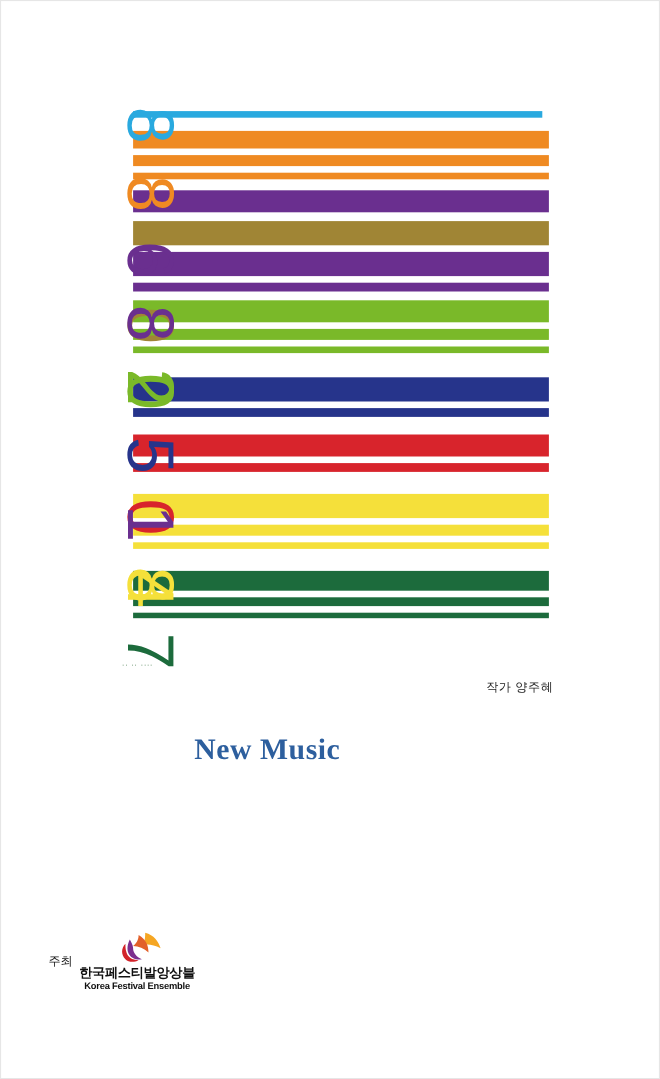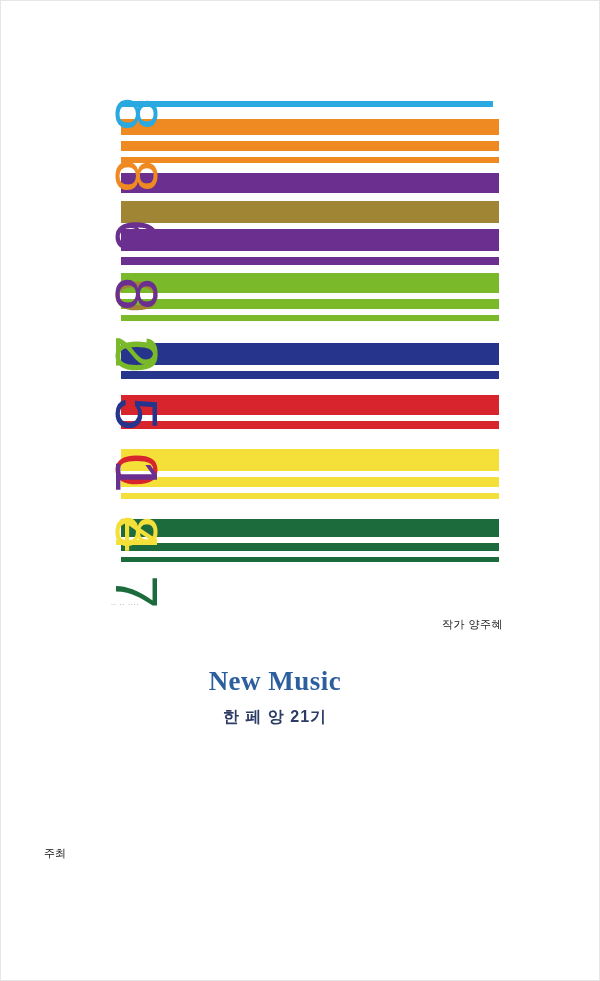--- a/index.html
+++ b/index.html
@@ -93,21 +93,20 @@
     letter-spacing: 0.5px;
   }
 
   
   #title-block {
     position: absolute;
     left: 0;
     top: 665px;
     width: 484px;
     text-align: center;
-    padding-left: 32px;
   }
   #main-title {
     font-family: "Liberation Serif", serif;
     font-size: 27px;
     font-weight: 700;
     color: #2d5f9e;
     letter-spacing: 0.5px;
     margin: 0;
   }
   #sub-title {
@@ -248,27 +247,38 @@
       </div>
 
   </div>
 
   <div id="signature-mark">ᐧᐧ ᐧᐧ  ᐧᐧᐧᐧ</div>
 
   <div id="artist-credit">작가 양주혜</div>
 
   <div id="title-block">
     <div id="main-title">New Music</div>
-    <div id="sub-title">한 페 앙  21기</div>
   </div>
 
   <div id="footer">
     <div id="footer-logos">
 
       <div class="sponsor-group">
         <div class="sponsor-label">주최</div>
+        <div class="org-block">
+          <div class="org-mark">
+            <svg width="46" height="30" viewBox="0 0 46 30" xmlns="http://www.w3.org/2000/svg">
+              <path d="M30 2 C38 4 42 10 44 16 C38 13 33 12 28 13 C30 9 30 5 30 2 Z" fill="#f5a623"></path>
+              <path d="M24 4 C31 8 33 14 33 20 C29 16 24 14 19 14 C23 11 24 7 24 4 Z" fill="#e2602a"></path>
+              <path d="M16 8 C14 12 13 17 15 21 C17 25 22 27 27 26 C22 24 19 20 19 16 C19 13 17 10 16 8 Z" fill="#7c2f8f"></path>
+              <path d="M12 12 C8 16 8 22 12 26 C15 29 20 29 24 27 C18 27 14 24 13 20 C12 17 12 14 12 12 Z" fill="#d2232a"></path>
+            </svg>
+          </div>
+          <div class="org-name-kr">한국페스티발앙상블</div>
+          <div class="org-name-en">Korea Festival Ensemble</div>
+        </div>
       </div>
 
 
     </div>
   </div>
 
 </div>
 
 </body></html>

